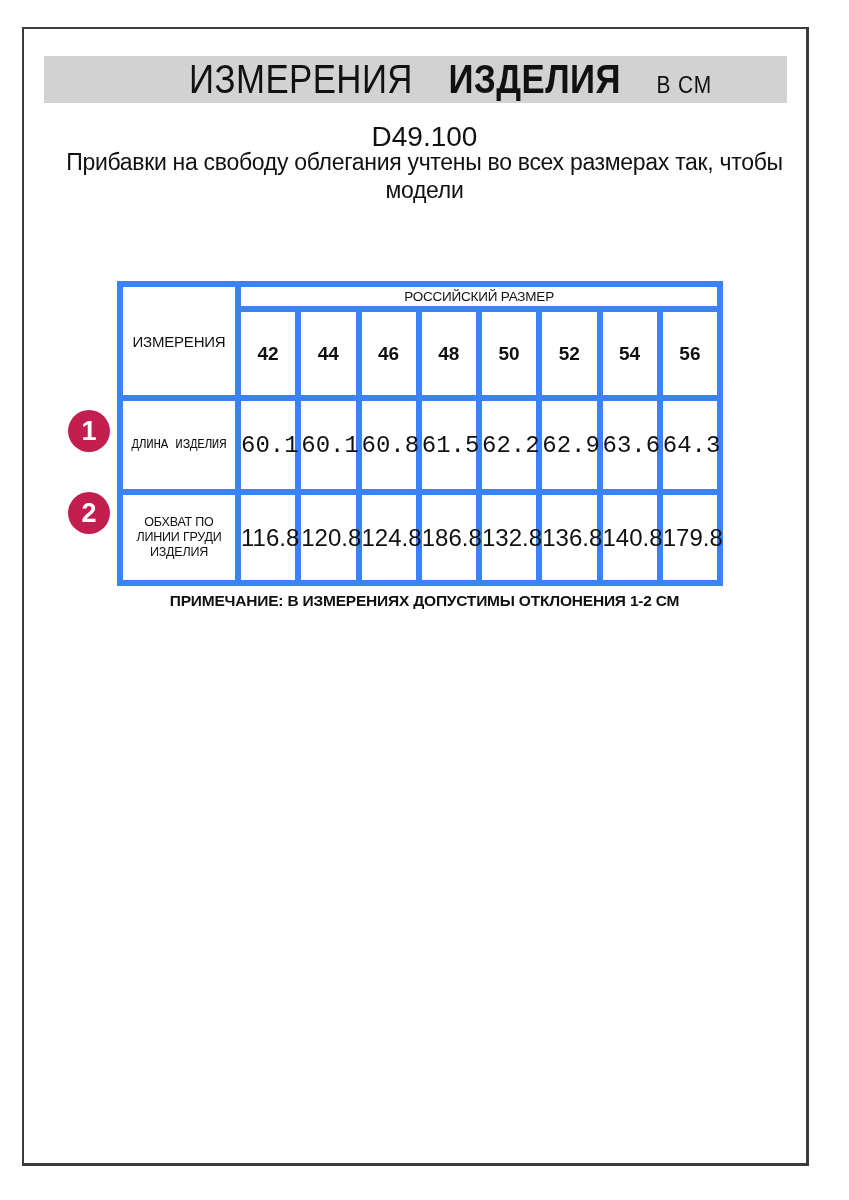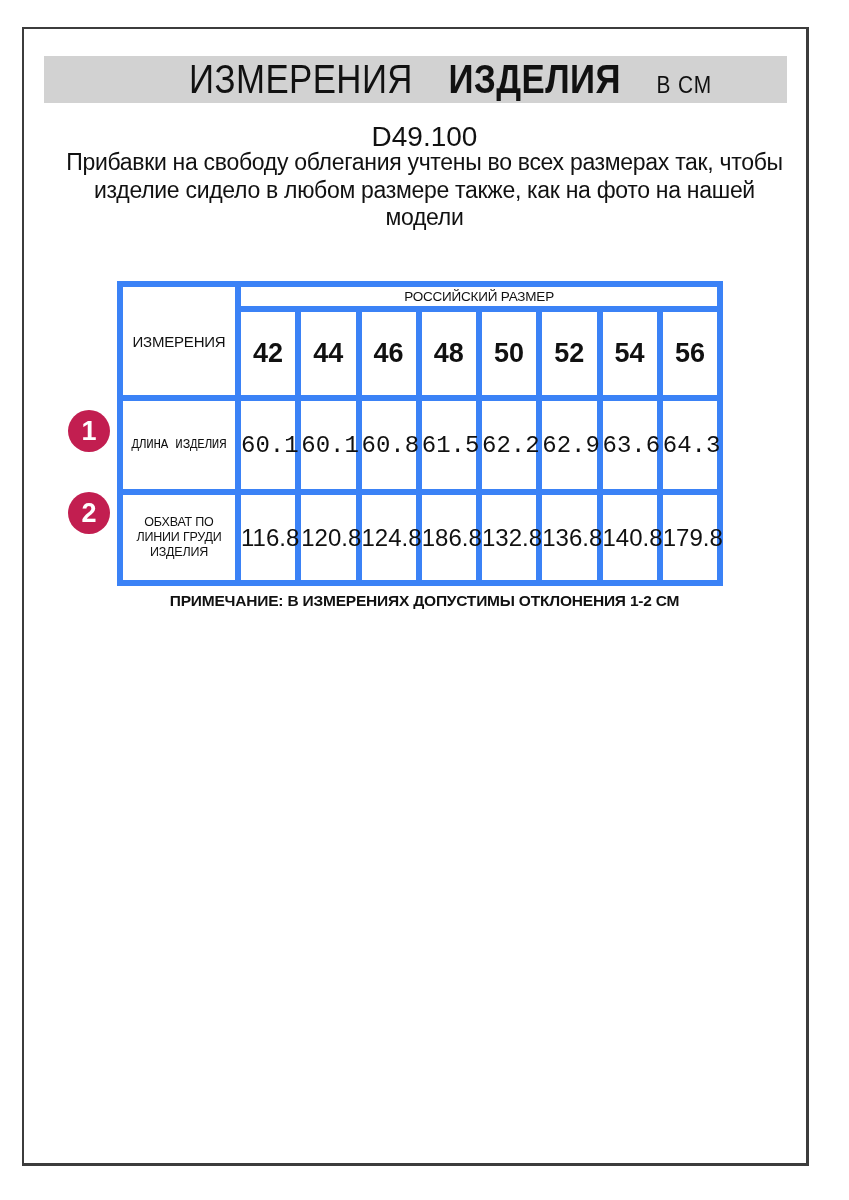--- a/index.html
+++ b/index.html
@@ -64,21 +64,21 @@
   }
   table.meas td {
     border: 6px solid #3b82f6;
     text-align: center;
     vertical-align: middle;
     padding: 0;
   }
   td.corner { font-size: 15px; letter-spacing: -0.2px; }
   td.group  { font-size: 13.5px; letter-spacing: -0.2px; }
   tr.row-group td { height: 19px; }
-  tr.row-sizes td { height: 83px; font-size: 27px; font-weight: 700; }
+  tr.row-sizes td { height: 83px; font-size: 19px; font-weight: 700; }
   tr.row-data1 td { height: 88px; font-family: Liberation Mono, monospace; }
   tr.row-data2 td { height: 85px; }
   td.rowlabel {
     font-size: 12.5px;
     line-height: 15px;
     letter-spacing: -0.2px;
     padding: 0 6px;
   }
   td.value { font-size: 24px; }
 
@@ -113,21 +113,20 @@
     <span class="title-reg">ИЗМЕРЕНИЯ</span>
     <span class="title-bold">ИЗДЕЛИЯ</span>
     <span class="title-unit">В СМ</span>
   </div>
 </div>
 
 <div class="abs product-code">D49.100</div>
 
 <div class="abs description">
   <div>Прибавки на свободу облегания учтены во всех размерах так, чтобы</div>
-  <div>изделие сидело в любом размере также, как на фото на нашей</div>
   <div>модели</div>
 </div>
 
 <table class="meas">
   <colgroup>
     <col style="width:118px">
     <col style="width:60.25px">
       <col style="width:60.25px">
       <col style="width:60.25px">
       <col style="width:60.25px">

